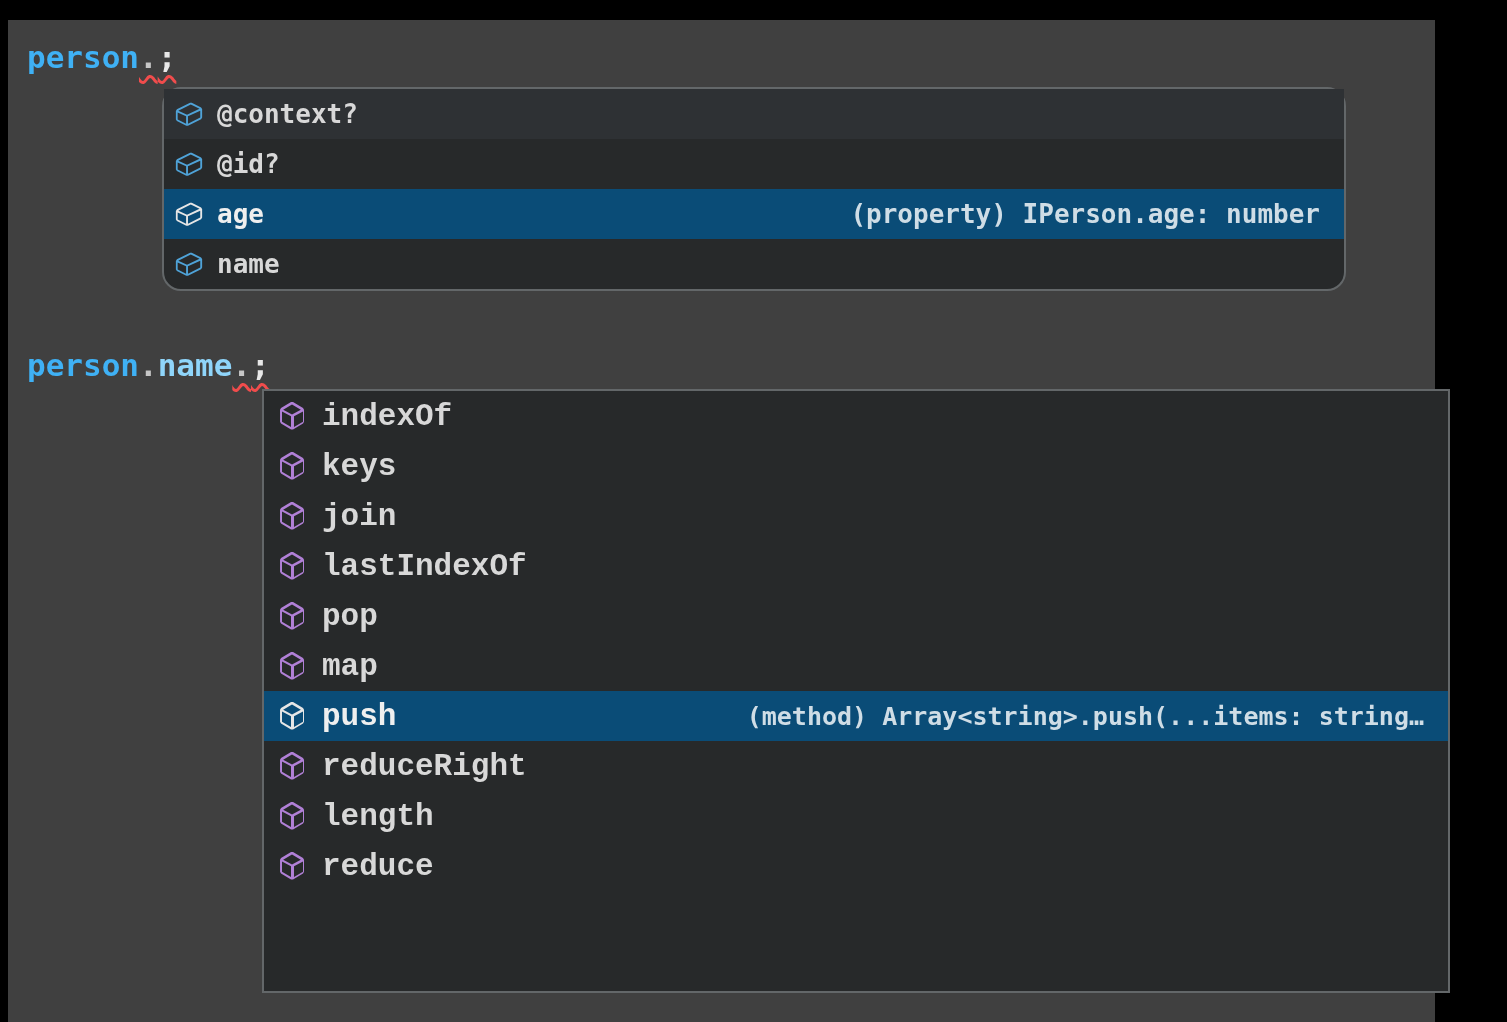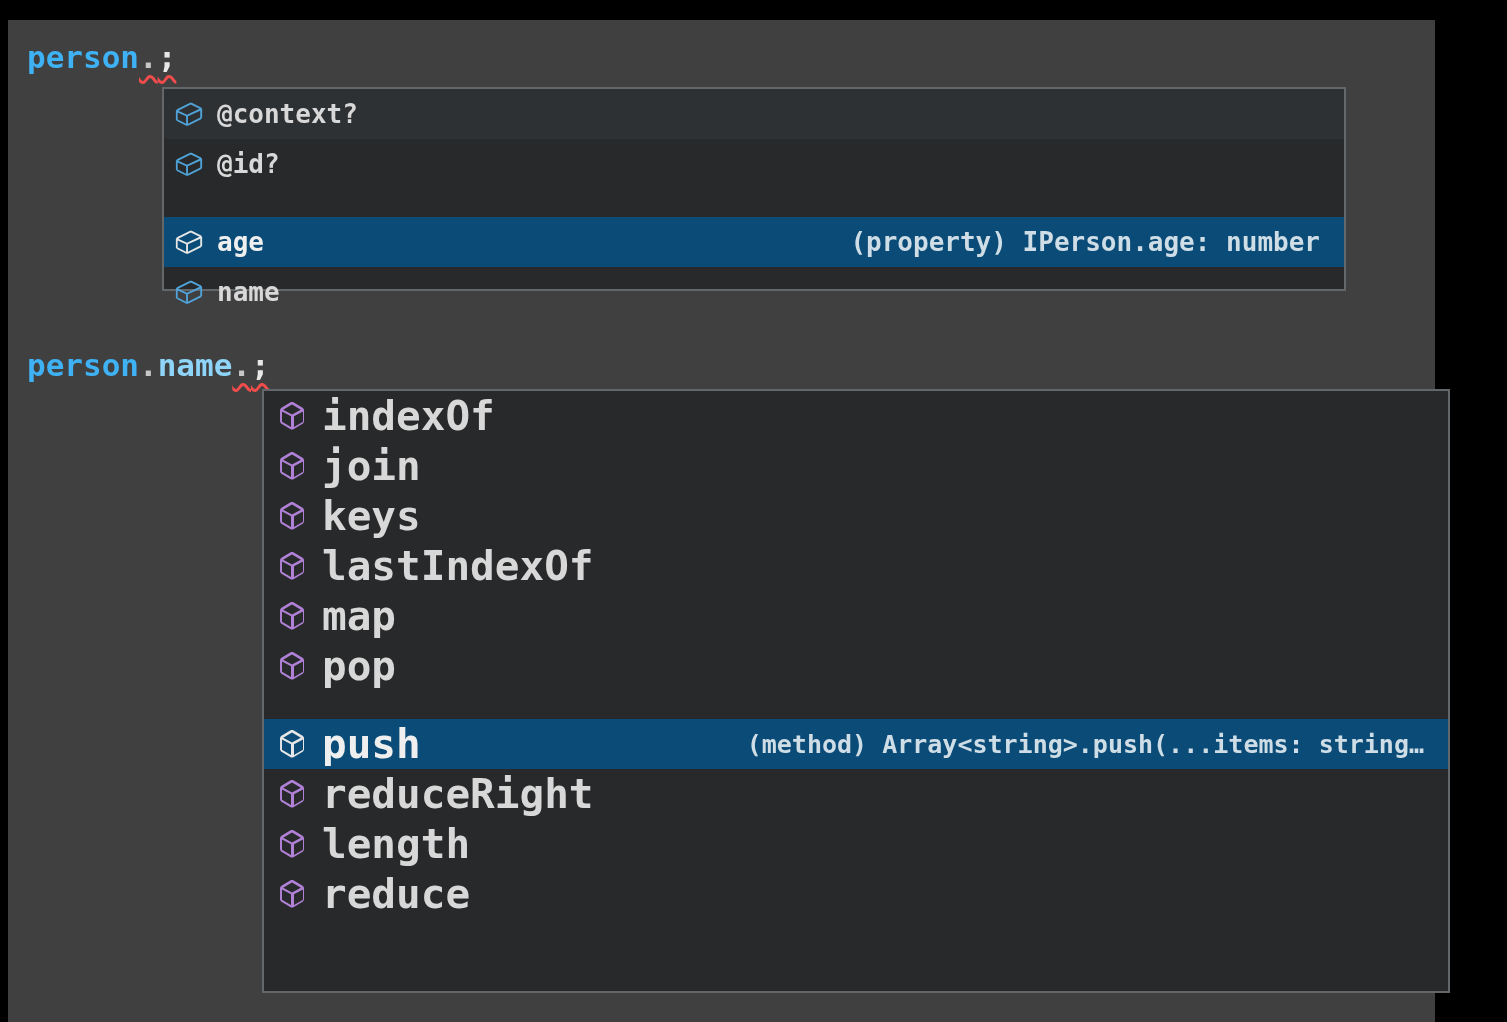--- a/index.html
+++ b/index.html
@@ -13,36 +13,36 @@
   #code-line-2{top:326px;}
   .tok-variable{color:#3fb1f5;}
   .tok-property{color:#8fd5fa;}
   .tok-punct{color:#c6c6c6;}
   .tok-semi{color:#e8e8e8;}
   .tok-error{text-decoration:underline wavy #f14c4c;text-decoration-thickness:3px;text-underline-offset:7px;}
 
   
   .suggest{position:absolute;background:#27292a;border:2px solid #636769;box-sizing:border-box;
            display:flex;flex-direction:column;}
-  #suggest-1{left:154px;top:67px;width:1184px;height:204px;}
+  #suggest-1{left:154px;top:67px;width:1184px;height:204px;border-radius:19px;}
   #suggest-2{left:254px;top:369px;width:1188px;height:604px;}
   .row{display:flex;align-items:center;height:50px;flex:0 0 50px;box-sizing:border-box;cursor:pointer;}
   #suggest-1 .row{padding:0 24px 0 10px;}
   #suggest-2 .row{padding:0 24px 0 12px;}
   .row.hover{background:#2e3134;}
-  .row.selected{background:#0a4c77;margin-top:28px;}
+  .row.selected{background:#0a4c77;}
   .icon{flex:0 0 auto;display:block;}
   #suggest-1 .icon{width:30px;height:30px;margin-right:13px;}
   #suggest-2 .icon{width:32px;height:32px;margin-right:14px;}
   .icon-field path{fill:#4fa3d8;}
   .icon-method path{fill:#b180d7;}
   .row.selected .icon path{fill:#e6e6e6;}
   .label{color:#d8d8d8;font-weight:700;white-space:pre;}
   #suggest-1 .label{font-size:26px;}
-  #suggest-2 .label{font-size:41px;}
+  #suggest-2 .label{font-size:31px;font-family:Liberation Mono, monospace;}
   .row.selected .label{color:#efefef;}
   .detail{margin-left:auto;color:#cfdde6;font-weight:700;white-space:pre;}
   #suggest-1 .detail{font-size:26px;text-align:center;}
   #suggest-2 .detail{font-size:25px;}
 </style>
 </head>
 <body>
 
 <div class="screen">
   <div class="editor">
@@ -79,45 +79,45 @@
         <div class="row">
           <svg viewBox="0 0 16 16" class="icon icon-method">
             <path d="M13.51 4l-5-3h-1l-5 3-.49.86v6l.49.85 5 3h1l5-3 .49-.85v-6L13.51 4zm-6.01 9.56l-4.5-2.7V5.72l4.5 2.45v5.39zm.5-6.26L3.58 4.85 8 2.2l4.42 2.65L8 7.3zm5.5 3.56l-4.5 2.7V8.17l4.5-2.45v5.14z"></path>
           </svg>
           <span class="label">indexOf</span>
         </div>
         <div class="row">
           <svg viewBox="0 0 16 16" class="icon icon-method">
             <path d="M13.51 4l-5-3h-1l-5 3-.49.86v6l.49.85 5 3h1l5-3 .49-.85v-6L13.51 4zm-6.01 9.56l-4.5-2.7V5.72l4.5 2.45v5.39zm.5-6.26L3.58 4.85 8 2.2l4.42 2.65L8 7.3zm5.5 3.56l-4.5 2.7V8.17l4.5-2.45v5.14z"></path>
           </svg>
-          <span class="label">join</span>
+          <span class="label">keys</span>
         </div>
         <div class="row">
           <svg viewBox="0 0 16 16" class="icon icon-method">
             <path d="M13.51 4l-5-3h-1l-5 3-.49.86v6l.49.85 5 3h1l5-3 .49-.85v-6L13.51 4zm-6.01 9.56l-4.5-2.7V5.72l4.5 2.45v5.39zm.5-6.26L3.58 4.85 8 2.2l4.42 2.65L8 7.3zm5.5 3.56l-4.5 2.7V8.17l4.5-2.45v5.14z"></path>
           </svg>
-          <span class="label">keys</span>
+          <span class="label">join</span>
         </div>
         <div class="row">
           <svg viewBox="0 0 16 16" class="icon icon-method">
             <path d="M13.51 4l-5-3h-1l-5 3-.49.86v6l.49.85 5 3h1l5-3 .49-.85v-6L13.51 4zm-6.01 9.56l-4.5-2.7V5.72l4.5 2.45v5.39zm.5-6.26L3.58 4.85 8 2.2l4.42 2.65L8 7.3zm5.5 3.56l-4.5 2.7V8.17l4.5-2.45v5.14z"></path>
           </svg>
           <span class="label">lastIndexOf</span>
         </div>
         <div class="row">
           <svg viewBox="0 0 16 16" class="icon icon-method">
             <path d="M13.51 4l-5-3h-1l-5 3-.49.86v6l.49.85 5 3h1l5-3 .49-.85v-6L13.51 4zm-6.01 9.56l-4.5-2.7V5.72l4.5 2.45v5.39zm.5-6.26L3.58 4.85 8 2.2l4.42 2.65L8 7.3zm5.5 3.56l-4.5 2.7V8.17l4.5-2.45v5.14z"></path>
           </svg>
-          <span class="label">map</span>
+          <span class="label">pop</span>
         </div>
         <div class="row">
           <svg viewBox="0 0 16 16" class="icon icon-method">
             <path d="M13.51 4l-5-3h-1l-5 3-.49.86v6l.49.85 5 3h1l5-3 .49-.85v-6L13.51 4zm-6.01 9.56l-4.5-2.7V5.72l4.5 2.45v5.39zm.5-6.26L3.58 4.85 8 2.2l4.42 2.65L8 7.3zm5.5 3.56l-4.5 2.7V8.17l4.5-2.45v5.14z"></path>
           </svg>
-          <span class="label">pop</span>
+          <span class="label">map</span>
         </div>
         <div class="row selected">
           <svg viewBox="0 0 16 16" class="icon icon-method">
             <path d="M13.51 4l-5-3h-1l-5 3-.49.86v6l.49.85 5 3h1l5-3 .49-.85v-6L13.51 4zm-6.01 9.56l-4.5-2.7V5.72l4.5 2.45v5.39zm.5-6.26L3.58 4.85 8 2.2l4.42 2.65L8 7.3zm5.5 3.56l-4.5 2.7V8.17l4.5-2.45v5.14z"></path>
           </svg>
           <span class="label">push</span>
           <span class="detail">(method) Array&lt;string&gt;.push(...items: string…</span>
         </div>
         <div class="row">
           <svg viewBox="0 0 16 16" class="icon icon-method">

